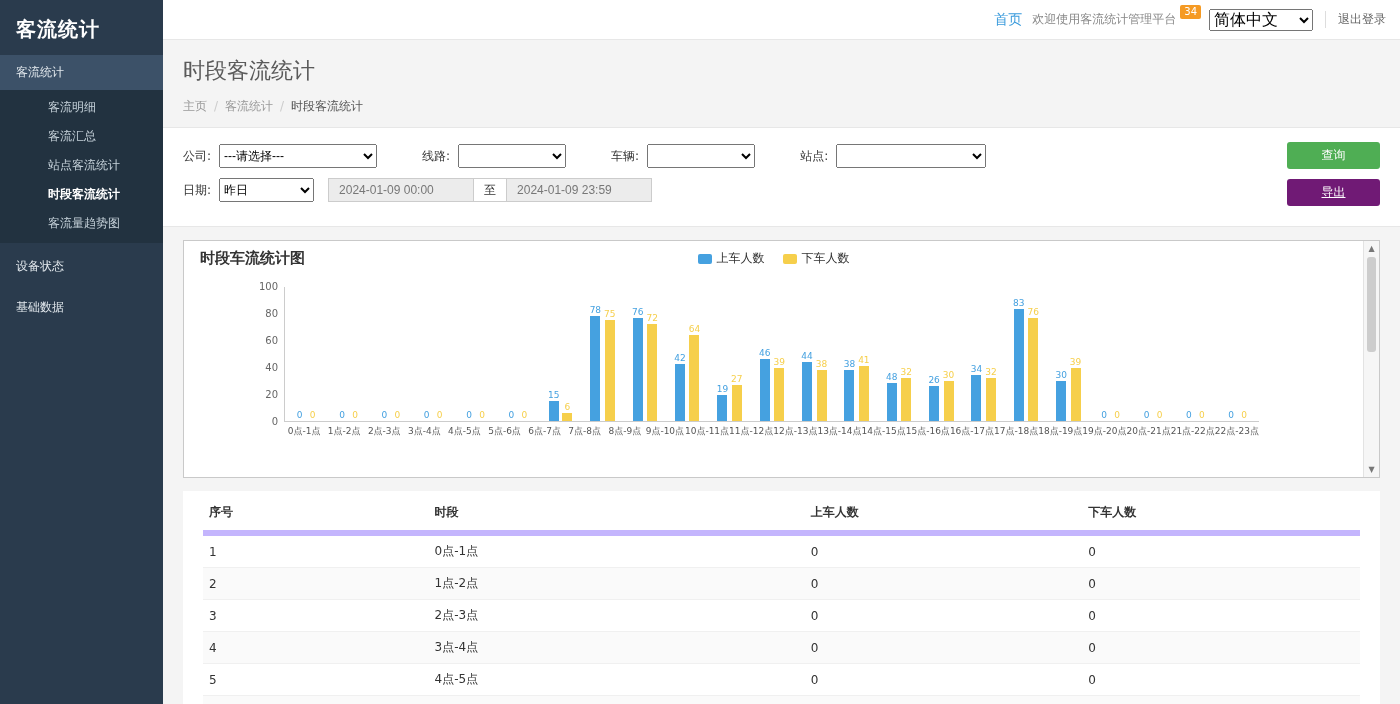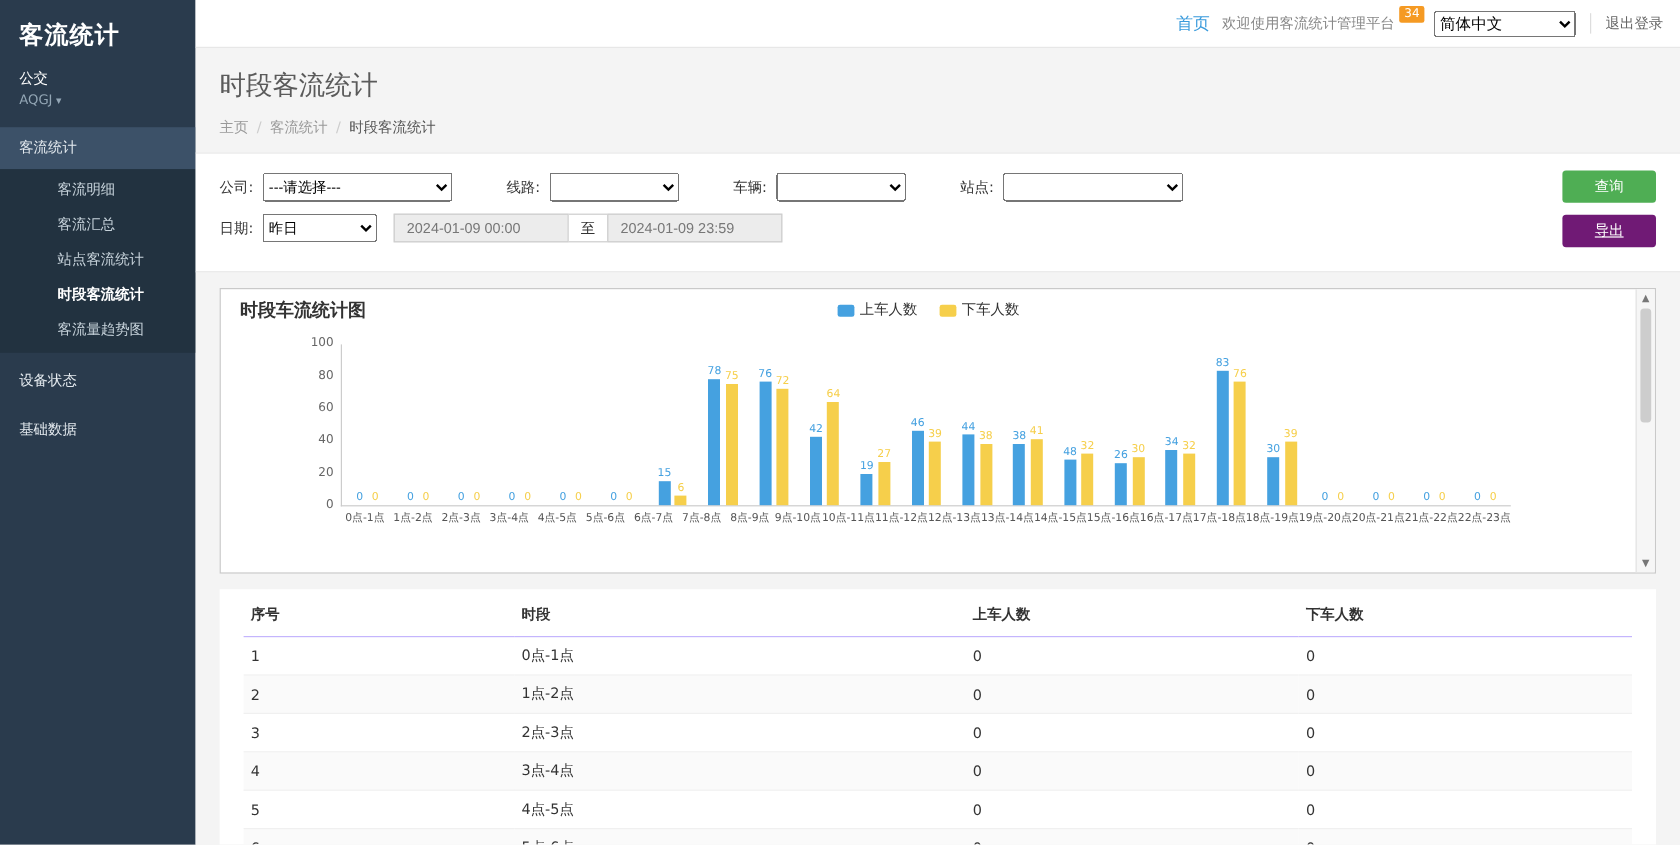--- a/index.html
+++ b/index.html
@@ -28,21 +28,21 @@
 
   
   .main { flex:1; min-width:0; display:flex; flex-direction:column; background:#f4f4f4; overflow:hidden; }
 
   .topbar { height:40px; background:#fff; border-bottom:1px solid #e7e7e7;
     display:flex; align-items:center; justify-content:flex-end; padding:0 14px; }
   .home-link { color:#3a9bdc; font-size:14px; text-decoration:none; margin-right:10px; cursor:pointer; }
   .welcome { color:#888; font-size:12px; }
   .badge { background:#f59a23; color:#fff; font-size:10px; line-height:12px; padding:1px 4px;
     border-radius:2px; align-self:flex-start; margin:5px 8px 0 4px; cursor:pointer; }
-  .lang-select { height:22px; width:118px; font-size:13px; margin-right:12px; }
+  .lang-select { height:22px; width:104px; font-size:16px; margin-right:12px; }
   .logout-link { color:#666; font-size:12px; text-decoration:none; border-left:1px solid #ddd; padding-left:12px; cursor:pointer; }
 
   .page-head { padding:16px 20px 12px; }
   .page-title { margin:0 0 12px; font-size:22px; font-weight:normal; color:#5a5a5a; }
   .breadcrumb { font-size:12px; color:#999; }
   .breadcrumb .sep { margin:0 7px; color:#ccc; }
   .breadcrumb .crumb { color:#999; cursor:pointer; }
   .breadcrumb .cur { color:#555; }
 
   
@@ -54,21 +54,21 @@
   .filter-row select { height:24px; font-size:12px; margin-right:45px; }
   .sel-company { width:158px; }
   .sel-line { width:108px; }
   .sel-vehicle { width:108px; }
   .sel-station { width:150px; }
   .sel-date { width:95px; margin-right:14px !important; }
   .date-input { width:146px; height:24px; background:#ececec; border:1px solid #ccc;
     color:#777; font-size:12px; padding:0 10px; }
   .to-sep { height:24px; line-height:22px; padding:0 10px; border:1px solid #ccc;
     border-left:none; border-right:none; background:#fff; color:#333; font-size:12px; }
-  .btn { position:absolute; right:20px; width:78px; height:27px; border:none; border-radius:3px;
+  .btn { position:absolute; right:20px; width:93px; height:27px; border:none; border-radius:3px;
     color:#fff; font-size:12px; cursor:pointer; }
   .btn-query { top:14px; background:#4fae54; }
   .btn-export { top:51px; background:#701a75;text-decoration:underline; }
 
   
   .chart-card { background:#fff; border:1px solid #c9c9c9; margin:13px 20px; position:relative;
     height:238px; padding-right:16px; overflow:hidden; }
   .chart-head { position:relative; height:32px; padding-top:9px; }
   .chart-title { position:absolute; left:16px; top:8px; font-size:15px; font-weight:bold; color:#333; }
   .legend { display:flex; justify-content:center; align-items:center; gap:18px; font-size:12px; color:#333; }
@@ -91,37 +91,31 @@
     border-left:1px solid #e3e3e3; }
   .scroll-arrow { position:absolute; left:0; right:0; text-align:center; font-size:8px; color:#777; cursor:pointer; }
   .scroll-up { top:3px; }
   .scroll-down { bottom:3px; }
   .scroll-thumb { position:absolute; top:16px; left:3px; right:3px; height:95px;
     background:#cdcdcd; border-radius:3px; cursor:grab; }
 
   
   .table-card { background:#fff; margin:0 20px; flex:1; padding:4px 20px 0; overflow:hidden; }
   table { width:100%; border-collapse:collapse; font-size:12px; color:#333; }
-  th { text-align:left; font-weight:bold; padding:9px 6px; border-bottom:1px solid #c4b5fd; color:#333; }
+  th { text-align:left; font-weight:bold; padding:9px 6px; border-bottom:6px solid #c4b5fd; color:#333; }
   td { padding:7px 6px; border-bottom:1px solid #f0f0f0; }
   tbody tr:nth-child(even) { background:#fafafa; }
 </style>
 </head>
 <body>
 
 <div class="app">
 
   <aside class="sidebar">
     <div class="brand">客流统计</div>
-    <div class="profile">
-      <div class="org">公交</div>
-      <div class="user">
-        <span>AQGJ</span><span class="caret">▾</span>
-      </div>
-    </div>
     <nav class="menu">
       <div class="menu-section active">客流统计</div>
       <div class="submenu">
         <div class="subitem">客流明细</div>
         <div class="subitem">客流汇总</div>
         <div class="subitem">站点客流统计</div>
         <div class="subitem active">时段客流统计</div>
         <div class="subitem">客流量趋势图</div>
       </div>
       <div class="menu-gap"></div>

